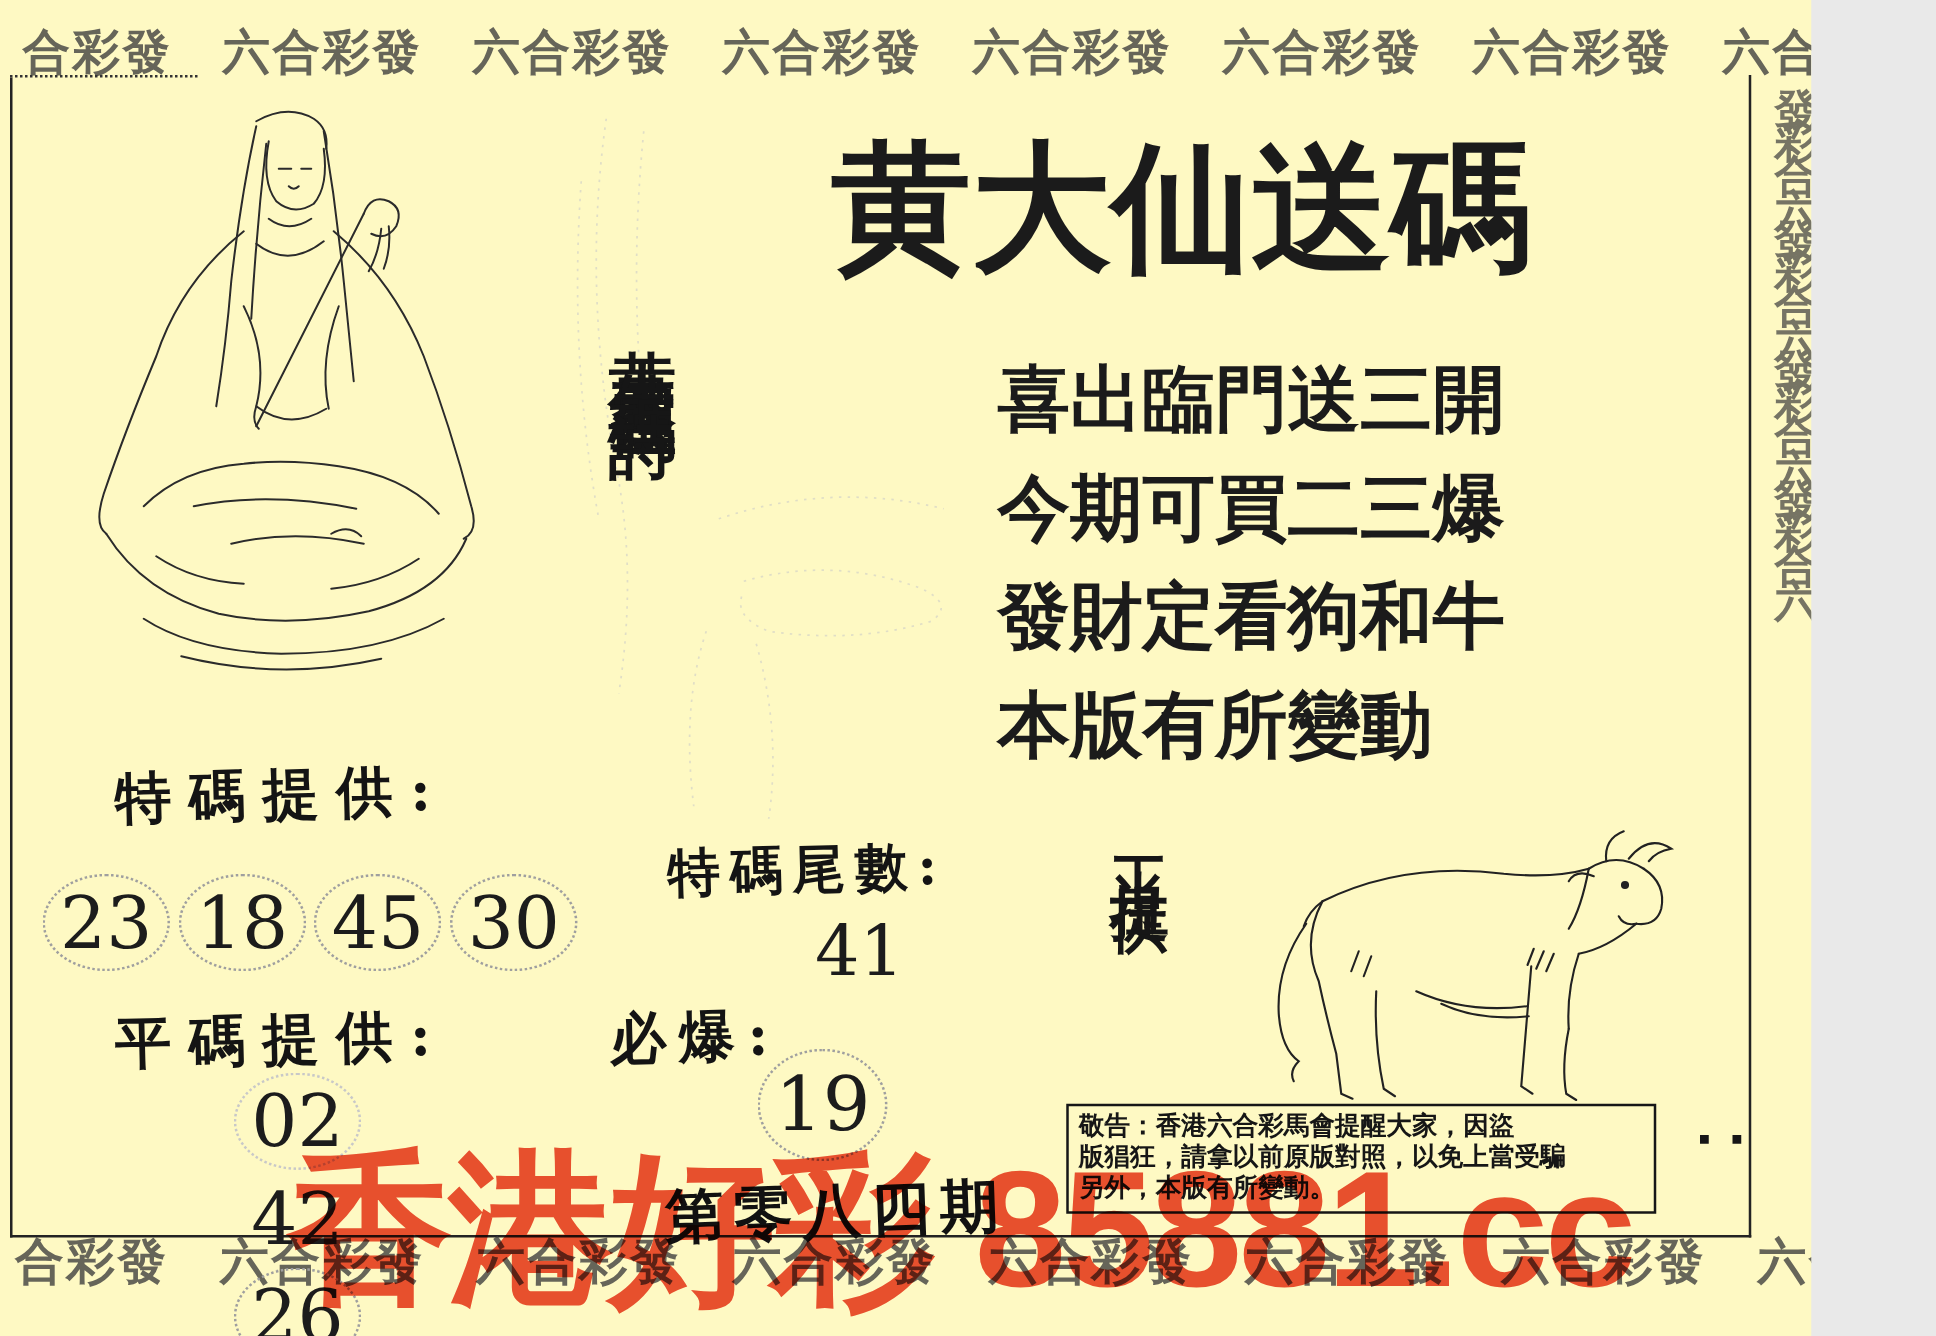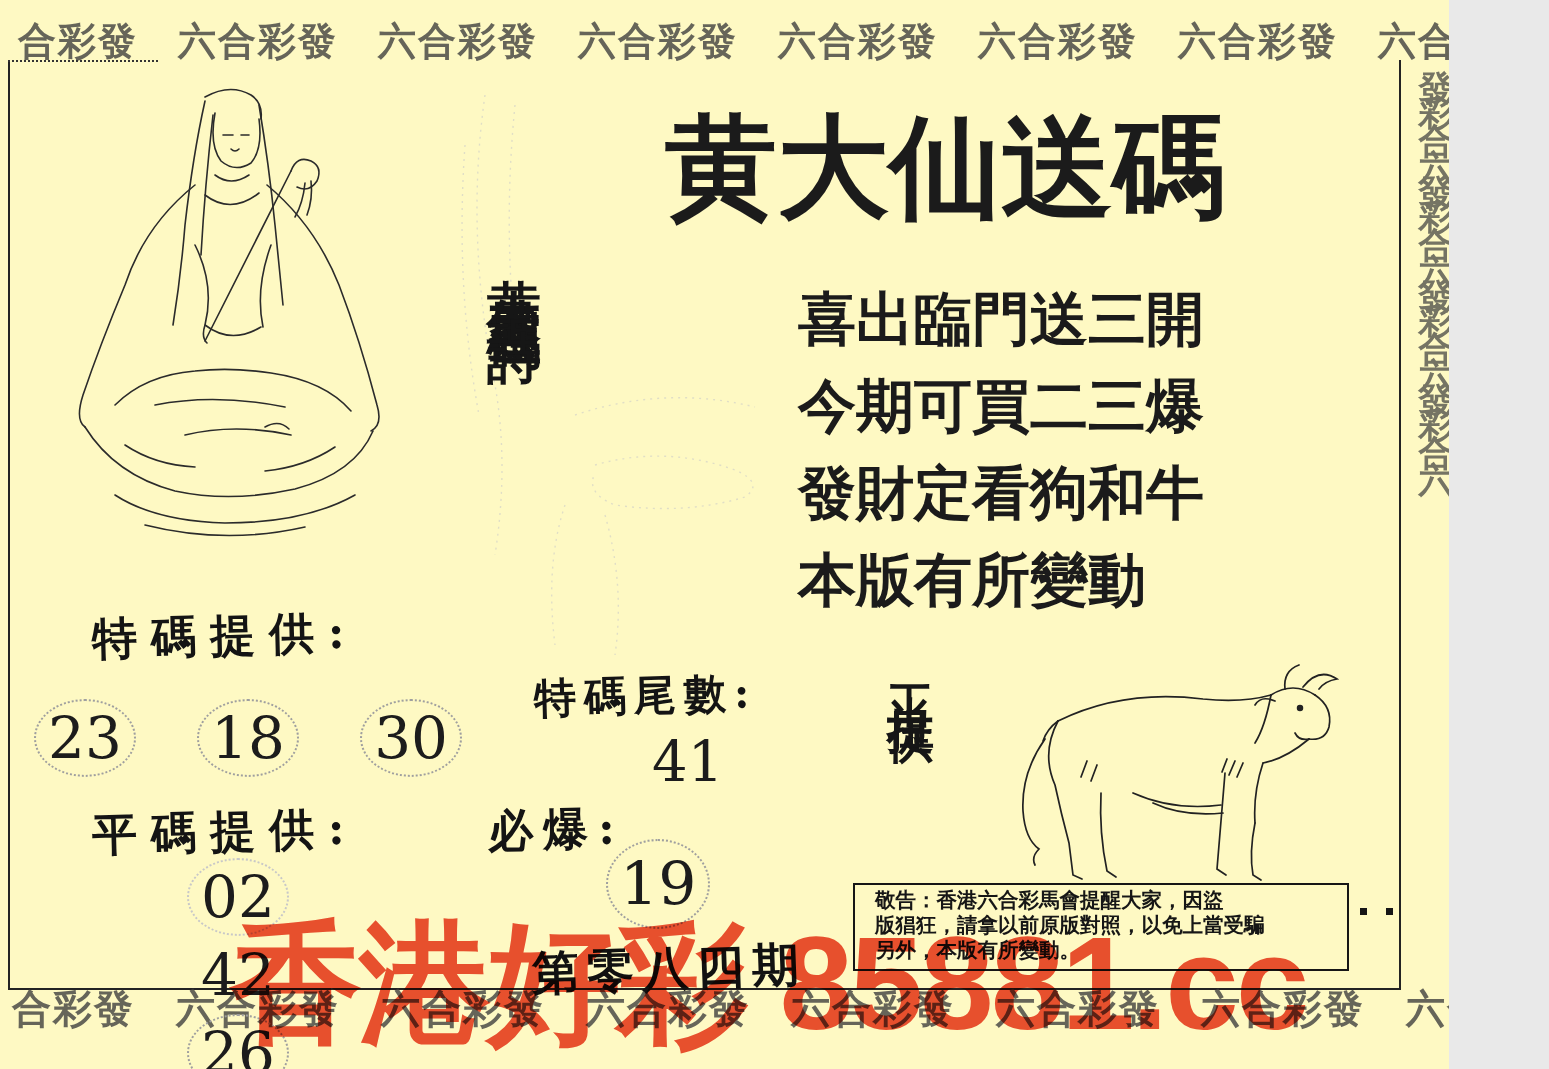--- a/index.html
+++ b/index.html
@@ -60,21 +60,21 @@
   .numrow.normal{left:30px;top:858px;width:416px;height:92px;z-index:2;flex-direction:column;}
   .circ{border:2px dotted #9f9f9f;border-radius:50%;padding:8px 12px;line-height:1;}
   .circ.faint{border-color:#c8c8c8;}
   .nocirc{padding:10px 2px;line-height:1;}
   .big-num{position:absolute;font-size:56px;font-weight:500;color:#1c1c1c;line-height:1;}
   .num-tail{left:652px;top:734px;}
   .num-burst{left:606px;top:854px;font-size:60px;}
   
   .notice{
     position:absolute;left:853px;top:883px;width:452px;height:78px;
-    border:2px solid #161616;padding:3px 20px;z-index:2;background:transparent;
+    border:2px solid #161616;padding:3px 8px;z-index:2;background:transparent;
   }
   .notice .nline{font-size:20.5px;font-weight:600;line-height:25px;white-space:nowrap;color:#161616;}
   
   .issue{
     position:absolute;left:532px;top:938px;font-size:47px;font-weight:700;
     letter-spacing:8px;transform:rotate(-2deg);z-index:2;color:#111;
   }
   
   .watermark{
     position:absolute;left:18px;top:918px;width:1500px;z-index:6;
@@ -146,20 +146,21 @@
     <div class="line">喜出臨門送三開</div>
     <div class="line">今期可買二三爆</div>
     <div class="line">發財定看狗和牛</div>
     <div class="line">本版有所變動</div>
   </div>
 
   <div class="hand-label lbl-special">特碼提供:</div>
   <div class="numrow special">
     <span class="circ">23</span>
     <span class="circ">18</span>
+    <span class="circ">45</span>
     <span class="circ">30</span>
   </div>
 
   <div class="hand-label lbl-normal">平碼提供:</div>
   <div class="numrow normal">
     <span class="circ faint">02</span>
     <span class="nocirc">42</span>
     <span class="circ">26</span>
     <span class="circ">43</span>
   </div>

